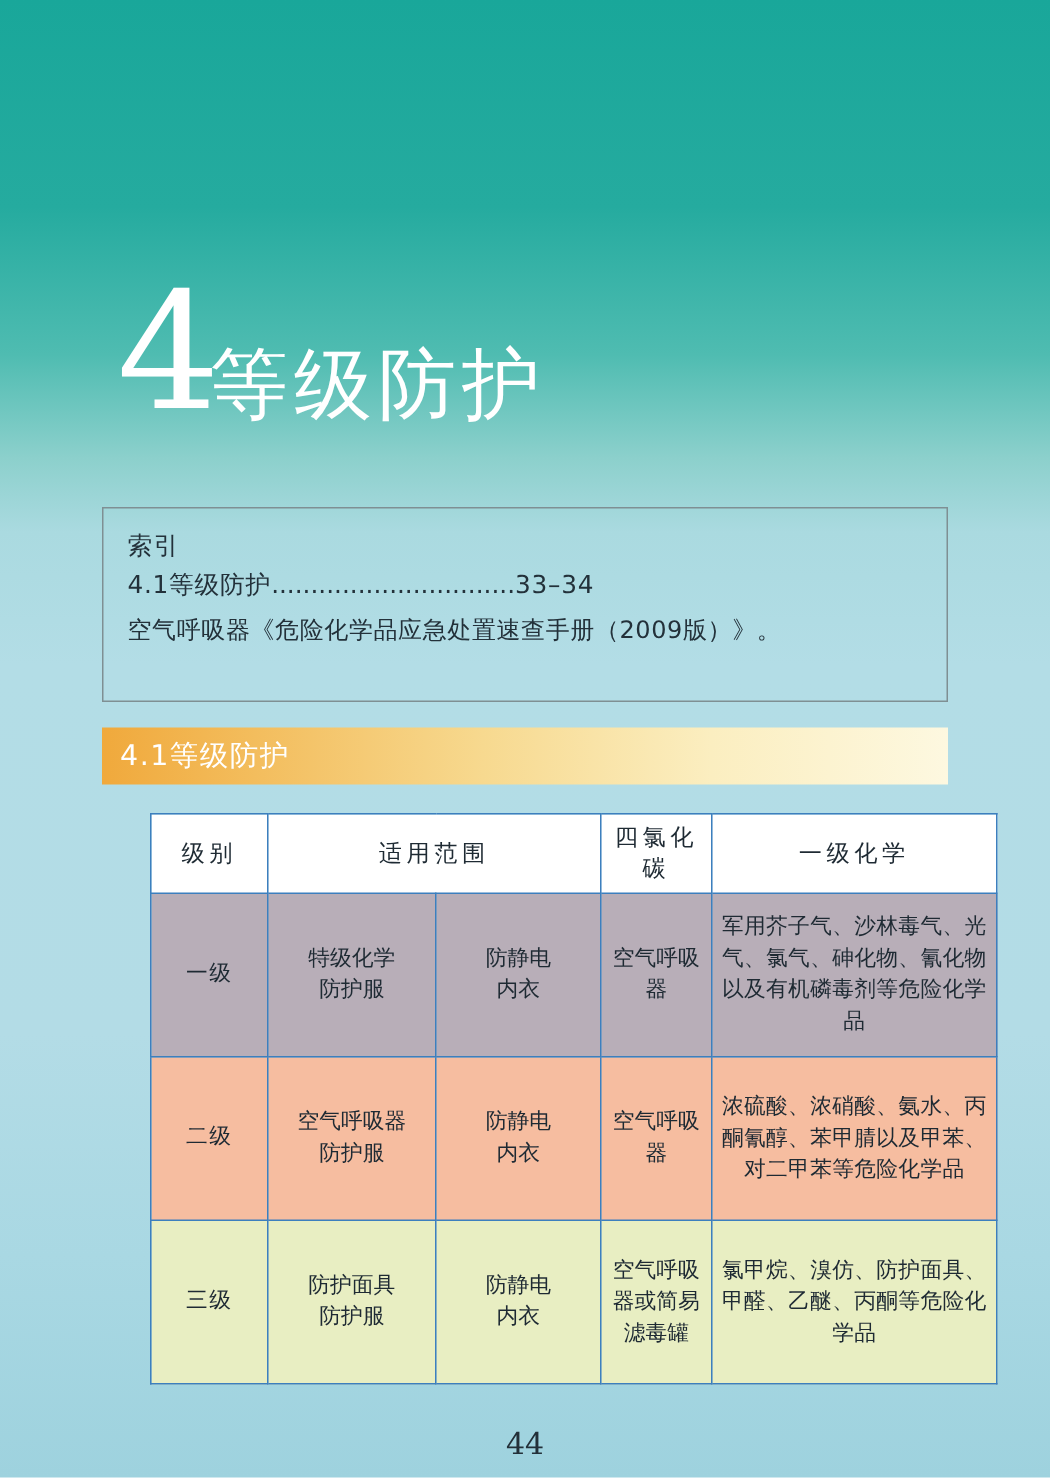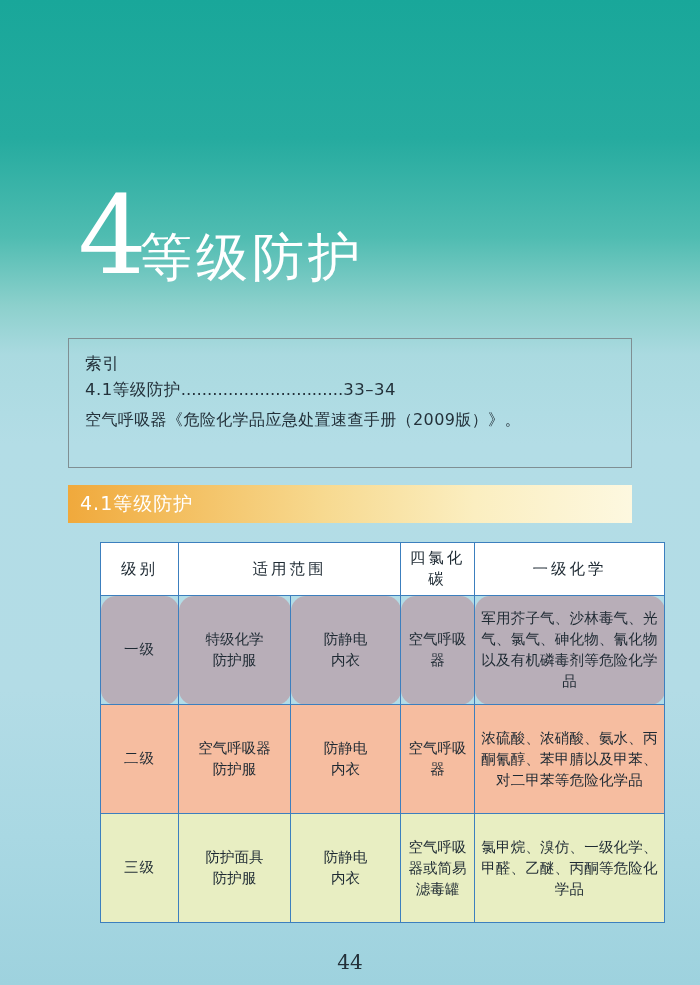--- a/index.html
+++ b/index.html
@@ -141,21 +141,21 @@
   td.lvl {
     font-size: 15px;
     letter-spacing: 1px;
     font-family: Liberation Mono, monospace;
   }
   td.justify {
     text-align: left;
     line-height: 23px;
     letter-spacing: 0.2px;
   }
-  .r1 td { background: #b8aeb8; height: 100px; border-radius: 15px; }
+  .r1 td { background: #b8aeb8; height: 100px; }
   .r2 td { background: #f6bda0; height: 100px; }
   .r3 td { background: #e8eec2; height: 100px; }
   .r1 td.c-suit, .r2 td.c-suit, .r3 td.c-suit { }
   
   .page-num {
     position: absolute;
     left: 0;
     top: 950px;
     width: 700px;
     text-align: center;
@@ -223,21 +223,21 @@
           <td>空气呼吸器</td>
           <td class="justify c-suit">浓硫酸、浓硝酸、氨水、丙酮氰醇、苯甲腈以及甲苯、对二甲苯等危险化学品</td>
         </tr>
         <tr class="r3">
           <td class="lvl">三级</td>
           <td style="white-space:pre-line">防护面具
 防护服</td>
           <td style="white-space:pre-line">防静电
 内衣</td>
           <td>空气呼吸器或简易滤毒罐</td>
-          <td class="justify c-suit">氯甲烷、溴仿、一级化学、甲醛、乙醚、丙酮等危险化学品</td>
+          <td class="justify c-suit">氯甲烷、溴仿、防护面具、甲醛、乙醚、丙酮等危险化学品</td>
         </tr>
       </tbody>
     </table>
   </div>
 
   <div class="page-num">44</div>
 
 </div>
 
 </body></html>

